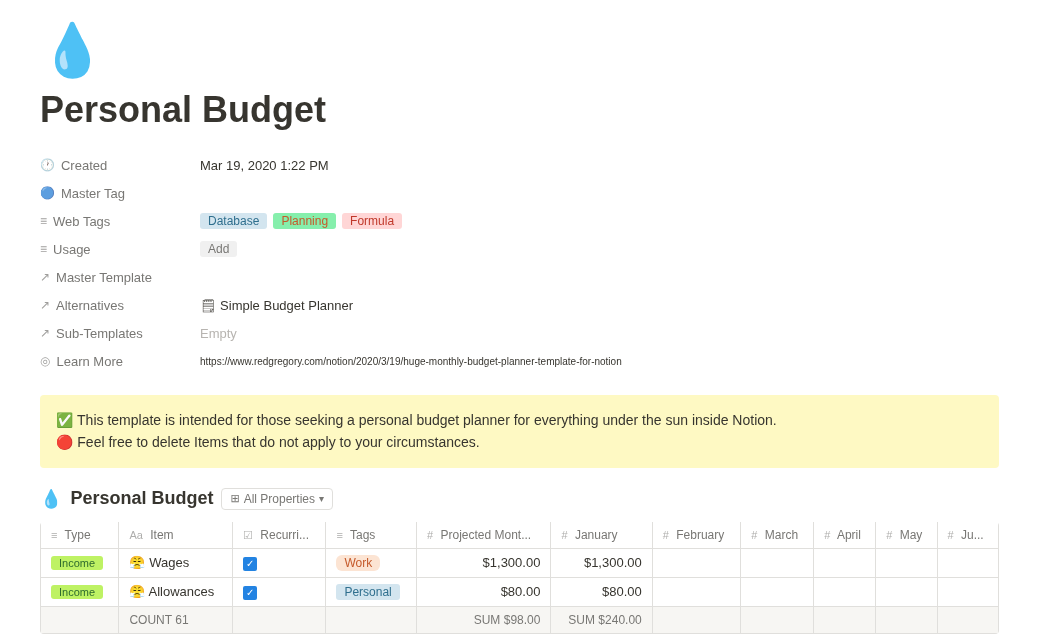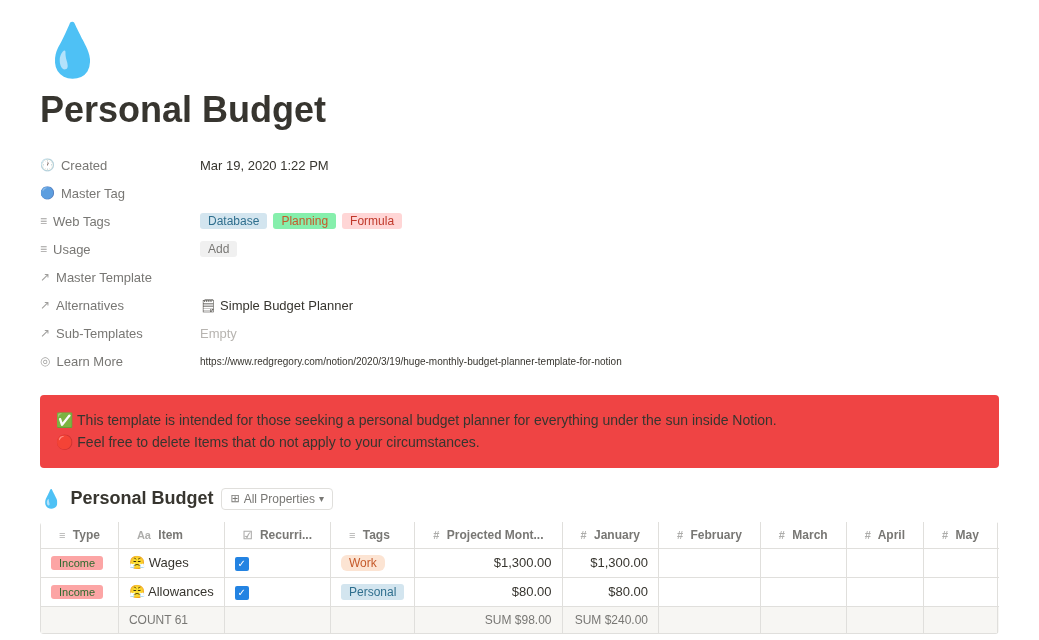--- a/index.html
+++ b/index.html
@@ -81,21 +81,21 @@
       font-size: 10px;
       overflow: hidden;
       text-overflow: ellipsis;
       white-space: nowrap;
     }
     .empty-value {
       color: #b7b4b0;
       font-size: 13px;
     }
     .callout-box {
-      background: #ef4444;
+      background: #fef9c3;
       border-radius: 4px;
       padding: 14px 16px;
       margin: 20px 0;
       display: flex;
       gap: 10px;
       align-items: flex-start;
     }
     .callout-text {
       font-size: 14px;
       color: #37352f;
@@ -128,23 +128,23 @@
     .database-table {
       width: 100%;
       border-collapse: collapse;
       font-size: 13px;
       overflow-x: auto;
     }
     .database-table th {
       background: #fff;
       border-bottom: 1px solid #e0dfdc;
       border-right: 1px solid #e0dfdc;
-      padding: 6px 18px;
-      font-size: 12px;
-      font-weight: 700;
+      padding: 6px 10px;
+      font-size: 12px;
+      font-weight: 400;
       color: #787774;
       text-align: left;
       white-space: nowrap;
     }
     .database-table th:first-child {
       border-left: 1px solid #e0dfdc;
     }
     .database-table td {
       border-bottom: 1px solid #e0dfdc;
       border-right: 1px solid #e0dfdc;
@@ -161,21 +161,21 @@
       margin-right: 4px;
       opacity: 0.6;
     }
     .type-badge {
       display: inline-block;
       padding: 1px 8px;
       border-radius: 3px;
       font-size: 11px;
       font-weight: 500;
     }
-    .type-income { background: #fca5a5; color: #2d6a2d; }
+    .type-income { background: #bef264; color: #2d6a2d; }
     .checkbox-checked {
       width: 14px;
       height: 14px;
       background: #2383e2;
       border-radius: 2px;
       display: inline-flex;
       align-items: center;
       justify-content: center;
     }
     .checkbox-checked::after {

